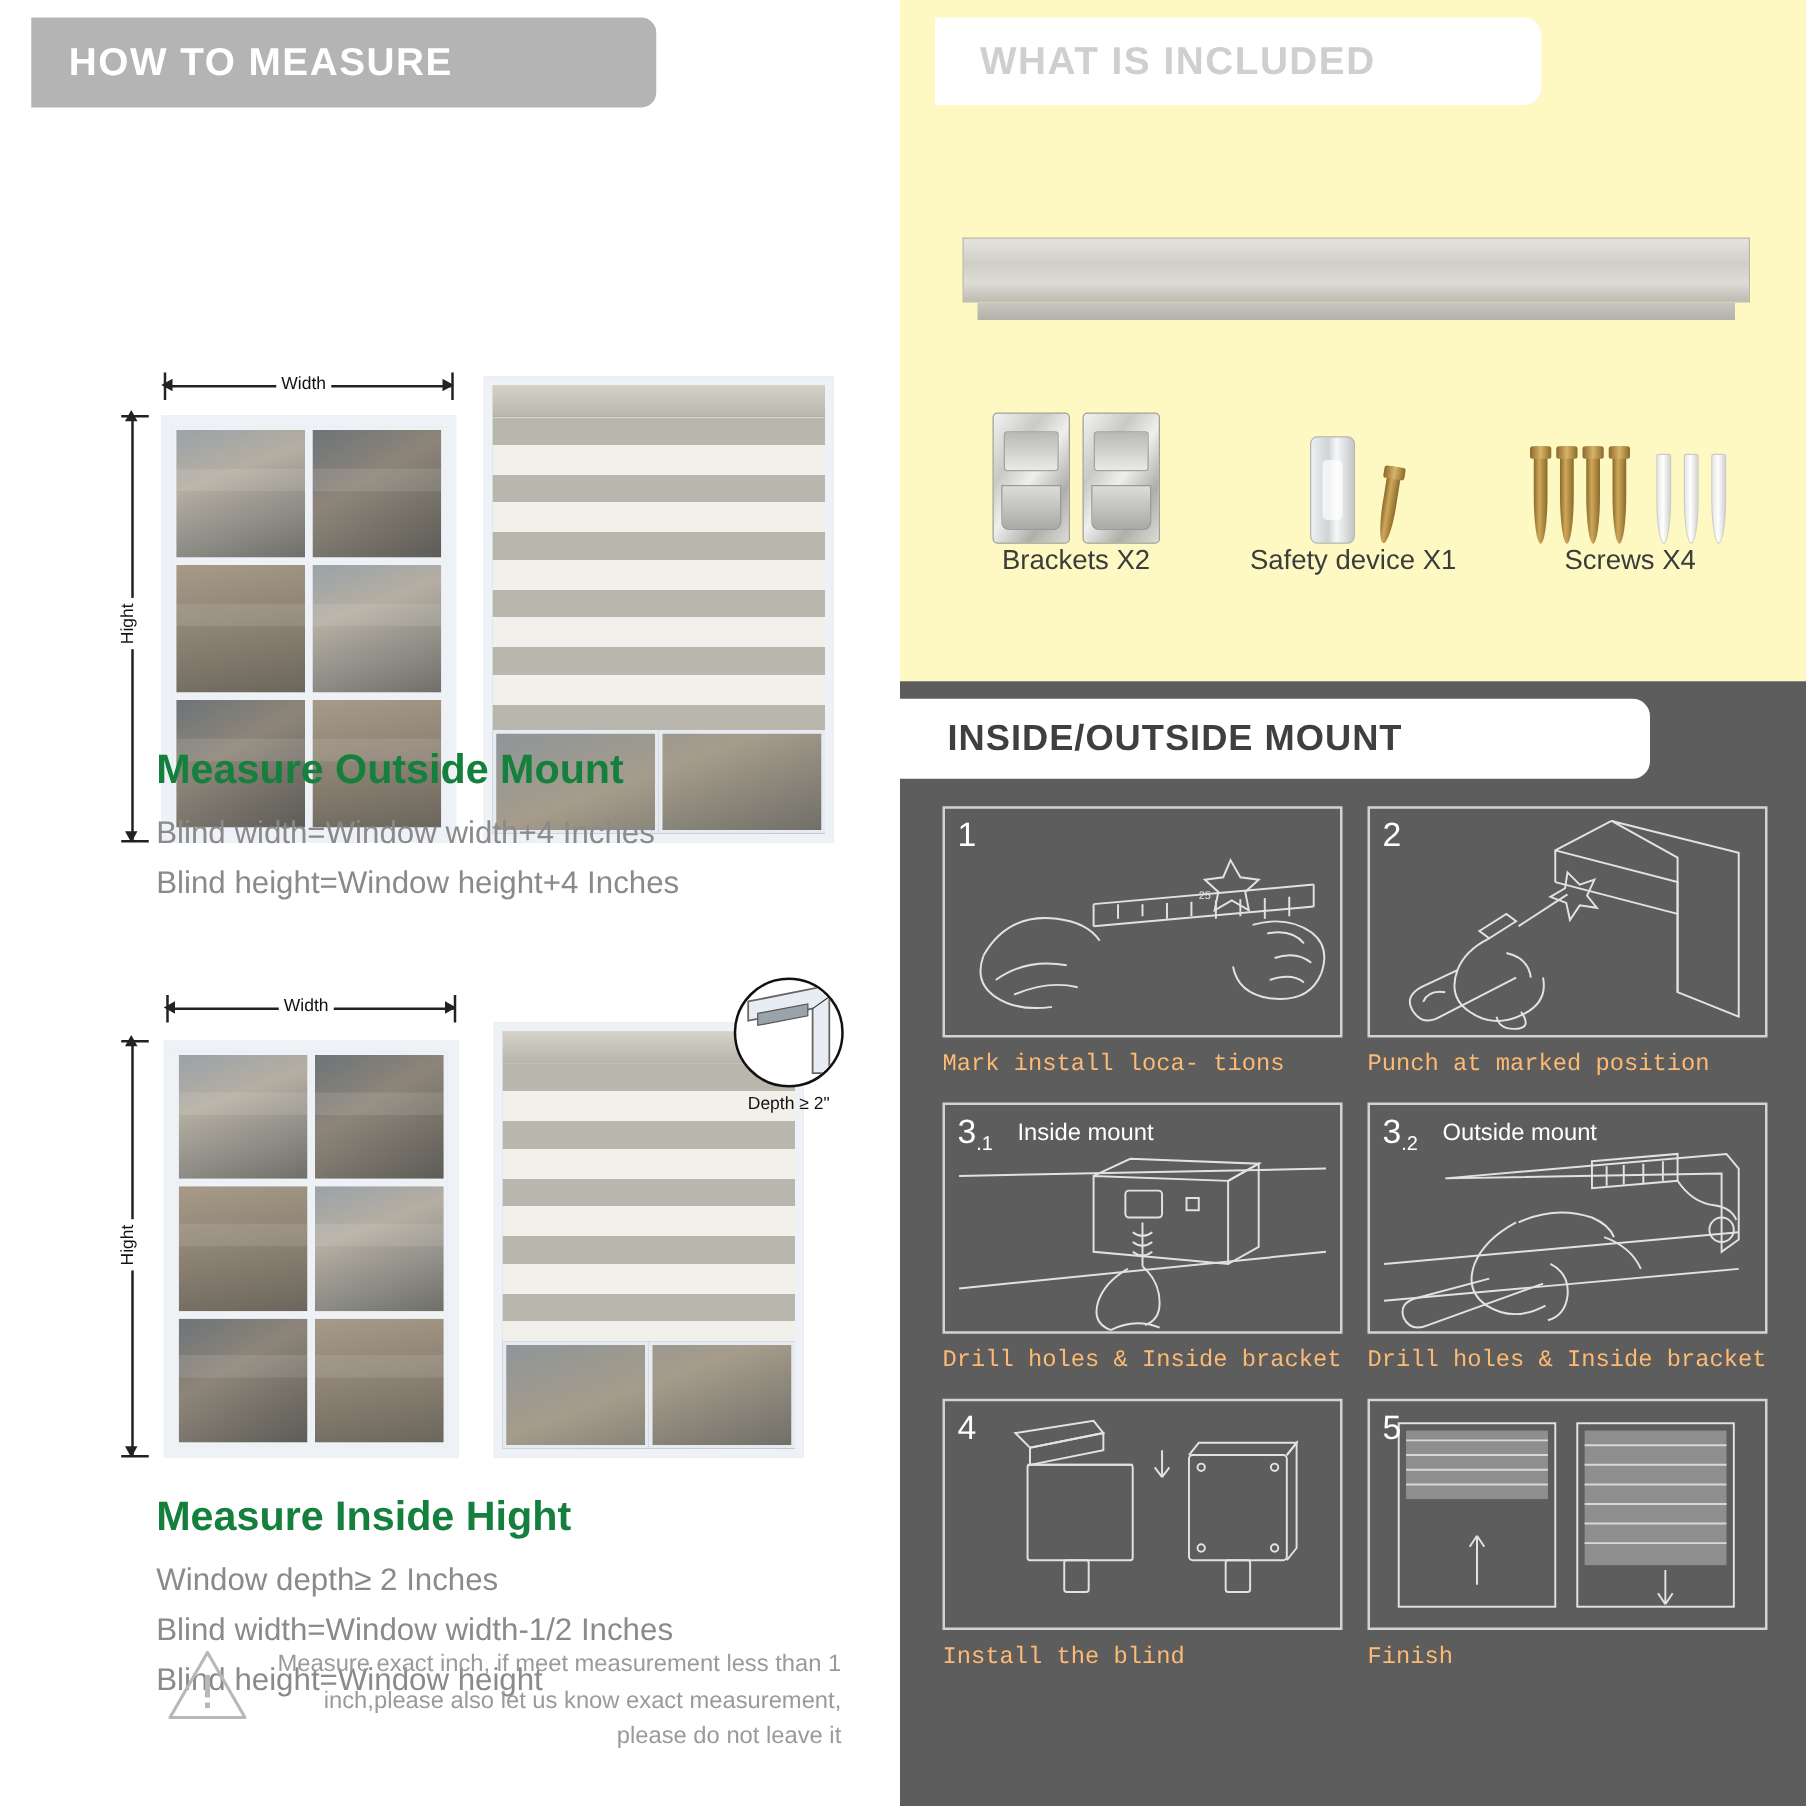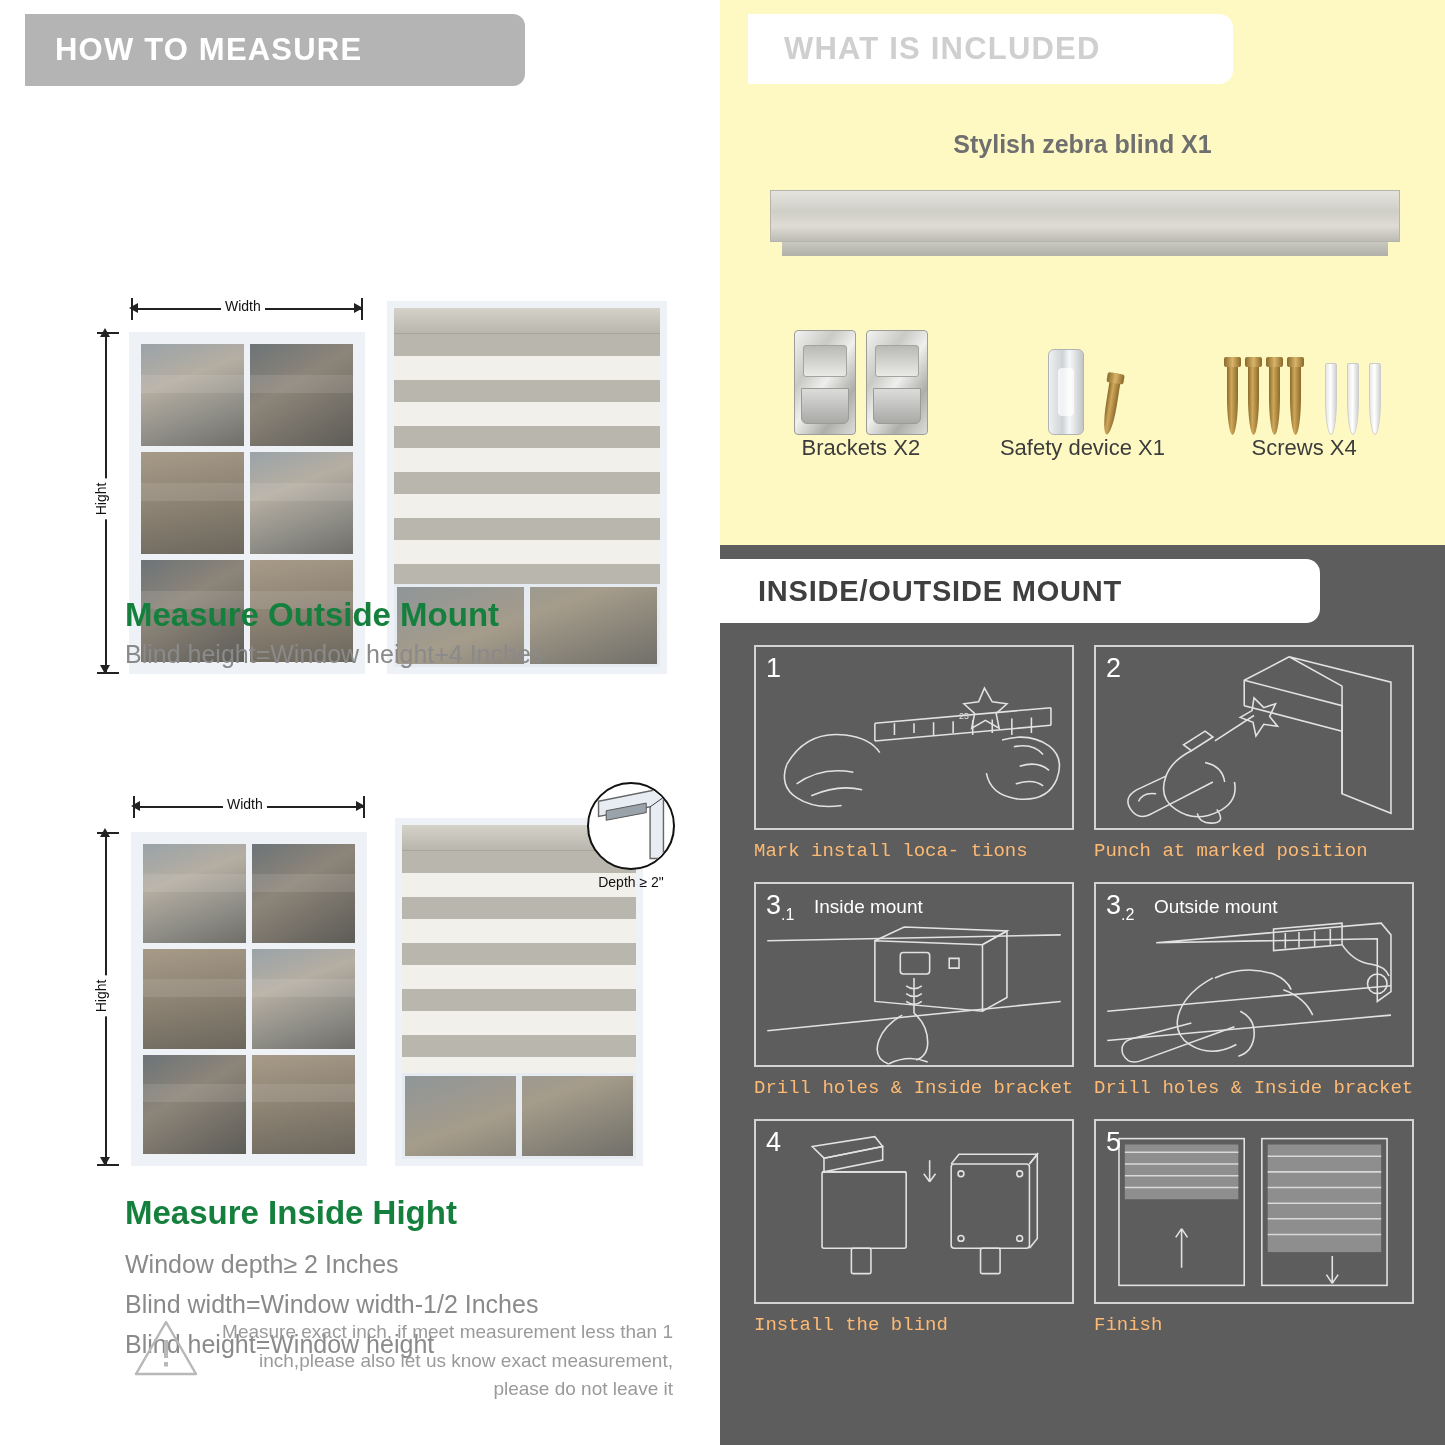--- a/index.html
+++ b/index.html
@@ -390,20 +390,21 @@
           <div class="blind-stripes" style="top:26px; height:250px;"></div>
           <div class="blind-window" style="top:276px;">
             <div></div>
             <div></div>
           </div>
         </div>
       </div>
 
       <div style="position:absolute; left:100px; top:510px;">
         <div class="block-title">Measure Outside Mount</div>
+        <div class="block-line" style="margin-top:12px;">Blind width=Window width+4 Inches</div>
         <div class="block-line">Blind height=Window height+4 Inches</div>
       </div>
     </div>
 
     <div class="measure-block">
       <div class="diagram-wrap" style="position:absolute; left:0; top:690px; width:710px; height:410px;">
 
         <div class="dim-line dim-h" style="left:110px; top:30px; width:228px;"></div>
         <div class="arrow arrow-l" style="left:106px; top:25px;"></div>
         <div class="arrow arrow-r" style="left:331px; top:25px;"></div>
@@ -470,21 +471,20 @@
     </div>
   </div>
 
   <div class="right-col">
 
     <div class="included-panel">
       <div class="banner-white" style="left:28px; top:14px; width:485px;">
         <span class="t1">WHAT IS INCLUDED</span>
       </div>
 
-      <div class="incl-title">Stylish zebra blind X1</div>
 
       <div class="headrail">
         <div class="top"></div>
         <div class="bottom"></div>
       </div>
 
       <div class="parts-row">
         <div class="part">
           <div class="part-art">
             <div class="bracket"></div>

